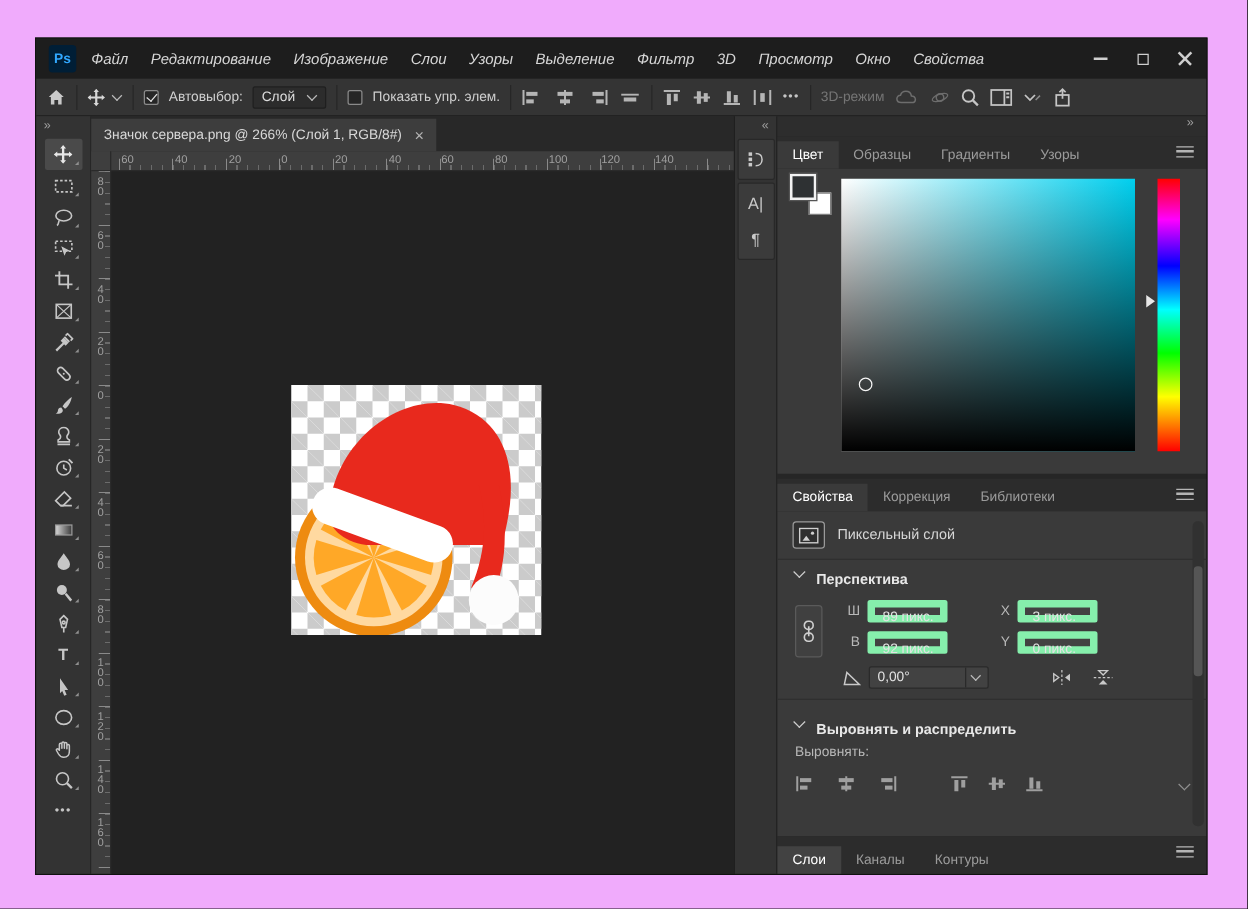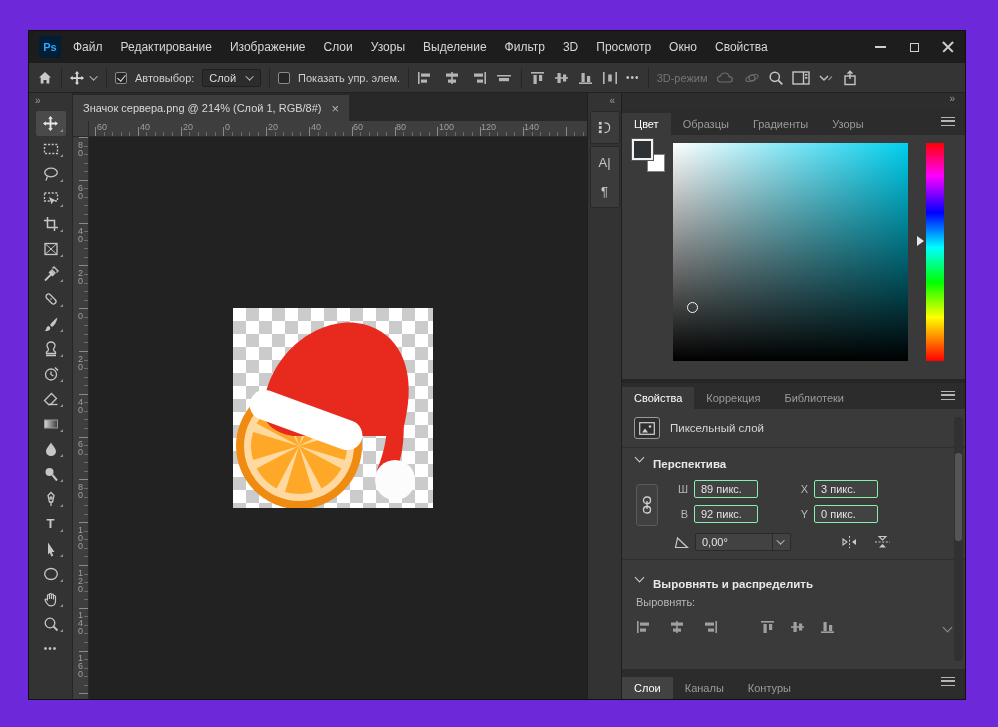--- a/index.html
+++ b/index.html
@@ -1,22 +1,22 @@
 <!DOCTYPE html>
 <html><head>
 <meta charset="utf-8">
 <style>
   html,body{margin:0;padding:0;background:#000;}
   *{box-sizing:border-box;font-family:"Liberation Sans",sans-serif;}
-  #stage{position:relative;width:998px;height:727px;background:#6d28d9;overflow:hidden;color:#cfcfcf;}
+  #stage{position:relative;width:998px;height:727px;background:#f0abfc;overflow:hidden;color:#cfcfcf;}
   #window{position:absolute;left:28px;top:30px;width:938px;height:670px;background:#2a2a2a;display:flex;flex-direction:column;border:1px solid #111;}
   
   .titlebar{height:32px;background:#1d1d1d;display:flex;align-items:center;flex:0 0 32px;}
   .pslogo{width:22px;height:22px;margin-left:10px;background:#001e36;color:#31a8ff;font-size:11px;font-weight:bold;display:flex;align-items:center;justify-content:center;border-radius:3px;}
-  .menus{display:flex;margin-left:12px;gap:18px;font-size:12px;color:#d6d6d6;}
+  .menus{display:flex;margin-left:12px;gap:18px;font-size:12px;color:#d6d6d6;font-style:italic;}
   .menu{cursor:default;}
   .wctrls{margin-left:auto;display:flex;height:100%;}
   .wbtn{width:34px;height:100%;display:flex;align-items:center;justify-content:center;position:relative;}
   .minbar{width:11px;height:2px;background:#cfcfcf;}
   .maxbox{width:9px;height:9px;border:1.5px solid #cfcfcf;}
   .xwrap{position:relative;width:12px;height:12px;}
   .xa,.xb{position:absolute;left:-1px;top:5px;width:14px;height:1.6px;background:#cfcfcf;}
   .xa{transform:rotate(45deg);} .xb{transform:rotate(-45deg);}
   
   .optionsbar{height:30px;flex:0 0 30px;background:#343434;border-bottom:1px solid #222;display:flex;align-items:center;padding:0 8px;gap:8px;font-size:11px;}
@@ -97,21 +97,21 @@
   .layerrow{display:flex;align-items:center;gap:10px;padding:8px 12px;color:#d6d6d6;font-size:11.5px;border-bottom:1px solid #2f2f2f;}
   .layericon{width:26px;height:22px;border:1px solid #9a9a9a;border-radius:3px;background:#2f2f2f;display:flex;align-items:center;justify-content:center;}
   .layericon svg{display:block;}
   .psection{display:flex;align-items:flex-start;gap:10px;padding:10px 14px 4px 14px;}
   .chev{width:7px;height:7px;border-left:1.6px solid #cfcfcf;border-bottom:1.6px solid #cfcfcf;transform:rotate(-45deg);margin-top:-4px;flex:0 0 7px;}
   .sectitle{font-weight:bold;color:#e8e8e8;font-size:11.5px;}
   .fieldarea{position:relative;padding:6px 0 0 52px;}
   .linkbox{position:absolute;left:14px;top:10px;width:22px;height:42px;border:1px solid #5a5a5a;background:#404040;border-radius:3px;display:flex;align-items:center;justify-content:center;}
   .frow{display:flex;align-items:center;gap:6px;margin-bottom:7px;}
   .flab{width:14px;text-align:right;color:#b8b8b8;}
-  .fbox{width:64px;height:18px;background:#424242;border:1px solid #86efac;border-radius:2px;color:#e3e3e3;padding:2px 6px;font-size:11px;white-space:nowrap;}
+  .fbox{width:64px;height:18px;background:#424242;border:6px solid #86efac;border-radius:2px;color:#e3e3e3;padding:2px 6px;font-size:11px;white-space:nowrap;}
   .fgap{width:24px;}
   .anglerow{display:flex;align-items:center;gap:6px;margin:10px 0 4px 0;}
   .anglebox{display:flex;align-items:center;width:96px;height:18px;background:#424242;border:1px solid #2a2a2a;border-radius:2px;}
   .anglebox .val{flex:1;padding-left:6px;color:#e3e3e3;}
   .anglebox .dds{width:18px;border-left:1px solid #2a2a2a;display:flex;align-items:center;justify-content:center;height:100%;}
   .flips{display:flex;gap:16px;margin-left:44px;}
   .flips svg{display:block;}
   .pdivider{height:1px;background:#2f2f2f;margin:8px 0;}
   .alignlabel{padding:2px 14px;color:#b8b8b8;}
   .alignrow{display:flex;align-items:center;gap:14px;padding:10px 14px;position:relative;}
@@ -412,21 +412,21 @@
             </svg>
           </div>
       <div class="tool noflyout">
             <span class="dots">•••</span>
           </div>
     </div>
 
     <div class="docarea">
       <div class="tabbar">
         <div class="doctab">
-          <span>Значок сервера.png @ 214% (Слой 1, RGB/8#)</span>
+          <span>Значок сервера.png @ 266% (Слой 1, RGB/8#)</span>
           <span class="tabclose">×</span>
         </div>
       </div>
       <div class="rulerrow">
         <div class="rulercorner"></div>
         <div class="hruler">
           <span class="hnum" style="left:8px">60</span>
           <span class="hnum" style="left:51px">40</span>
           <span class="hnum" style="left:94px">20</span>
           <span class="hnum" style="left:136px">0</span>

